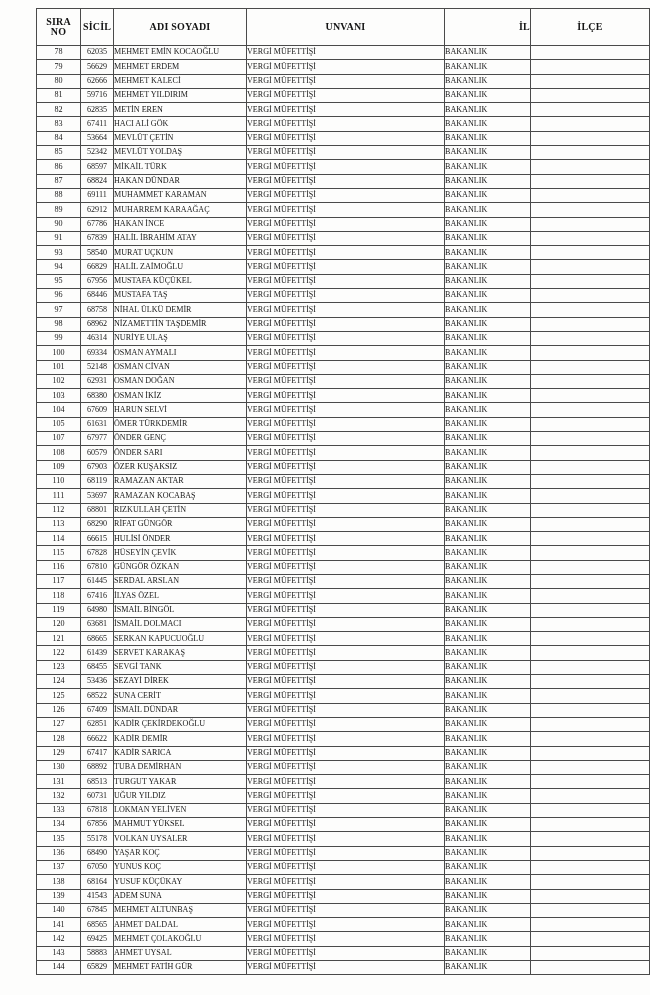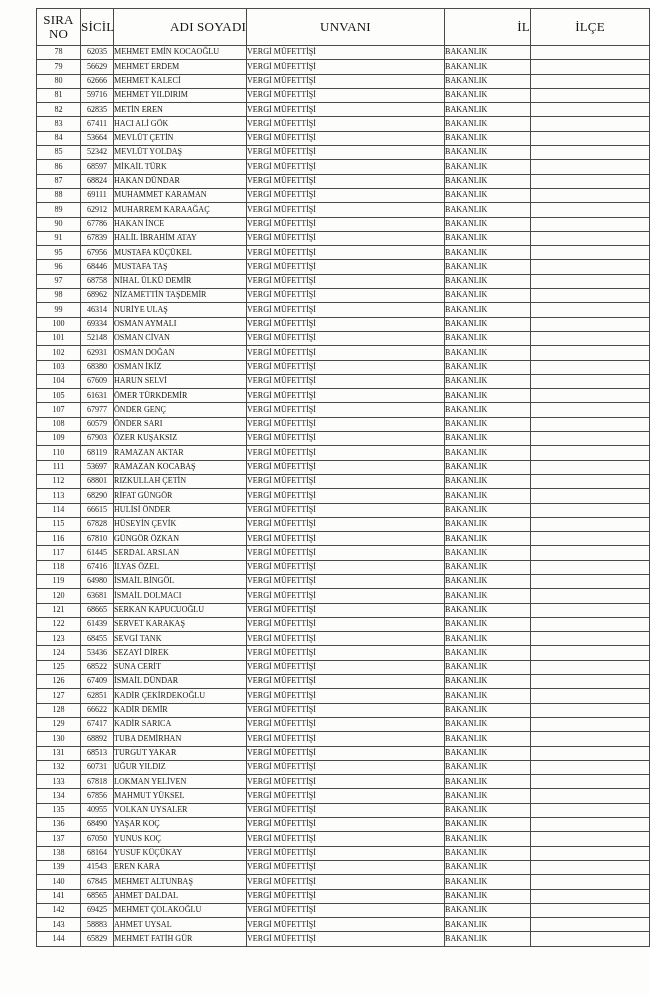--- a/index.html
+++ b/index.html
@@ -37,28 +37,28 @@
   table.roster th,
   table.roster td {
     border: 1px solid #4a4a4a;
     padding: 0;
     vertical-align: middle;
     white-space: nowrap;
     overflow: hidden;
   }
   thead th {
     height: 36px;
-    font-weight: normal;
-    font-size: 13px;
+    font-weight: bold;
+    font-size: 10px;
     letter-spacing: 0.2px;
     color: #141414;
   }
   th.c-sira { width: 43px; text-align: center; }
   th.c-sicil { width: 32px; text-align: center; }
-  th.c-ad { width: 132px; text-align: right; padding-left: 3px; }
+  th.c-ad { width: 132px; text-align: center; padding-left: 3px; }
   th.c-unvan { width: 197px; }
   th.c-il { width: 85px; text-align: right; padding-left: 3px; }
   th.c-ilce { width: 118px; text-align: center; }
 
   tbody td { height: 13.3px; }
   td.sira { text-align: center; font-size: 8.1px; }
   td.sicil { text-align: center; font-size: 8.1px; }
   td.ad { text-align: left; padding-left: 3px; }
   td.unvan { text-align: left; padding-left: 3px; }
   td.il { text-align: left; padding-left: 3px; }
@@ -195,20 +195,36 @@
           </tr>
           <tr>
             <td class="sira">91</td>
             <td class="sicil">67839</td>
             <td class="ad">HALİL İBRAHİM ATAY</td>
             <td class="unvan">VERGİ MÜFETTİŞİ</td>
             <td class="il">BAKANLIK</td>
             <td class="ilce"></td>
           </tr>
           <tr>
+            <td class="sira">93</td>
+            <td class="sicil">58540</td>
+            <td class="ad">MURAT UÇKUN</td>
+            <td class="unvan">VERGİ MÜFETTİŞİ</td>
+            <td class="il">BAKANLIK</td>
+            <td class="ilce"></td>
+          </tr>
+          <tr>
+            <td class="sira">94</td>
+            <td class="sicil">66829</td>
+            <td class="ad">HALİL ZAİMOĞLU</td>
+            <td class="unvan">VERGİ MÜFETTİŞİ</td>
+            <td class="il">BAKANLIK</td>
+            <td class="ilce"></td>
+          </tr>
+          <tr>
             <td class="sira">95</td>
             <td class="sicil">67956</td>
             <td class="ad">MUSTAFA KÜÇÜKEL</td>
             <td class="unvan">VERGİ MÜFETTİŞİ</td>
             <td class="il">BAKANLIK</td>
             <td class="ilce"></td>
           </tr>
           <tr>
             <td class="sira">96</td>
             <td class="sicil">68446</td>
@@ -508,21 +524,21 @@
           <tr>
             <td class="sira">134</td>
             <td class="sicil">67856</td>
             <td class="ad">MAHMUT YÜKSEL</td>
             <td class="unvan">VERGİ MÜFETTİŞİ</td>
             <td class="il">BAKANLIK</td>
             <td class="ilce"></td>
           </tr>
           <tr>
             <td class="sira">135</td>
-            <td class="sicil">40955</td>
+            <td class="sicil">55178</td>
             <td class="ad">VOLKAN UYSALER</td>
             <td class="unvan">VERGİ MÜFETTİŞİ</td>
             <td class="il">BAKANLIK</td>
             <td class="ilce"></td>
           </tr>
           <tr>
             <td class="sira">136</td>
             <td class="sicil">68490</td>
             <td class="ad">YAŞAR KOÇ</td>
             <td class="unvan">VERGİ MÜFETTİŞİ</td>
@@ -541,21 +557,21 @@
             <td class="sira">138</td>
             <td class="sicil">68164</td>
             <td class="ad">YUSUF KÜÇÜKAY</td>
             <td class="unvan">VERGİ MÜFETTİŞİ</td>
             <td class="il">BAKANLIK</td>
             <td class="ilce"></td>
           </tr>
           <tr>
             <td class="sira">139</td>
             <td class="sicil">41543</td>
-            <td class="ad">EREN KARA</td>
+            <td class="ad">ADEM SUNA</td>
             <td class="unvan">VERGİ MÜFETTİŞİ</td>
             <td class="il">BAKANLIK</td>
             <td class="ilce"></td>
           </tr>
           <tr>
             <td class="sira">140</td>
             <td class="sicil">67845</td>
             <td class="ad">MEHMET ALTUNBAŞ</td>
             <td class="unvan">VERGİ MÜFETTİŞİ</td>
             <td class="il">BAKANLIK</td>

